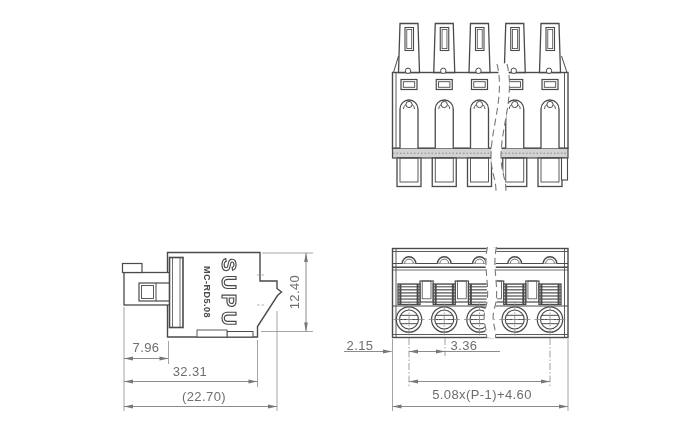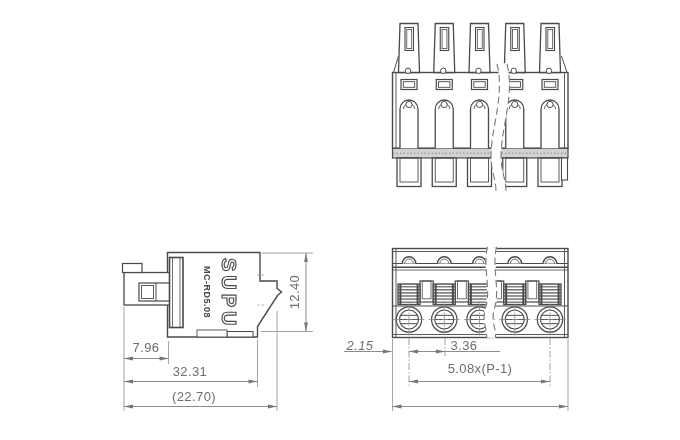--- a/index.html
+++ b/index.html
@@ -169,28 +169,28 @@
       <path d="M392.5,406.5 l9,-1.9 l0,3.8 z"></path>
           <path d="M568,406.5 l-9,-1.9 l0,3.8 z"></path>
     </g>
   </g>
 </svg>
 
 <div class="dimtext" style="left:124px;top:341px;width:44px;">7.96</div>
 
 <div class="dimtext" style="left:163px;top:365px;width:54px;">32.31</div>
 
-<div class="dimtext" style="left:161px;top:390px;width:66px;">(22.70)</div>
+<div class="dimtext" style="left:171px;top:390px;width:66px;">(22.70)</div>
 
 <div class="dimtext rotm90" style="left:272px;top:285px;width:46px;height:14px;">12.40</div>
 
-<div class="dimtext" style="left:341px;top:338.5px;width:38px;font-style:italic;">2.15</div>
+<div class="dimtext" style="left:341px;top:338.5px;width:38px;">2.15</div>
 
 <div class="dimtext" style="left:441px;top:338.5px;width:46px;">3.36</div>
 
-<div class="dimtext" style="left:424px;top:361.5px;width:112px;">5.08x(P-1)</div>
 
+<div class="dimtext" style="left:404px;top:387.5px;width:156px;">5.08x(P-1)+4.60</div>
 
 <div class="logo rot90" style="left:196px;top:278px;width:66px;height:26px;">SUPU</div>
 
 <div class="model rot90" style="left:175px;top:285.5px;width:64px;height:12px;">MC-RD5.08</div>
 
 </div>
 
 </body></html>

